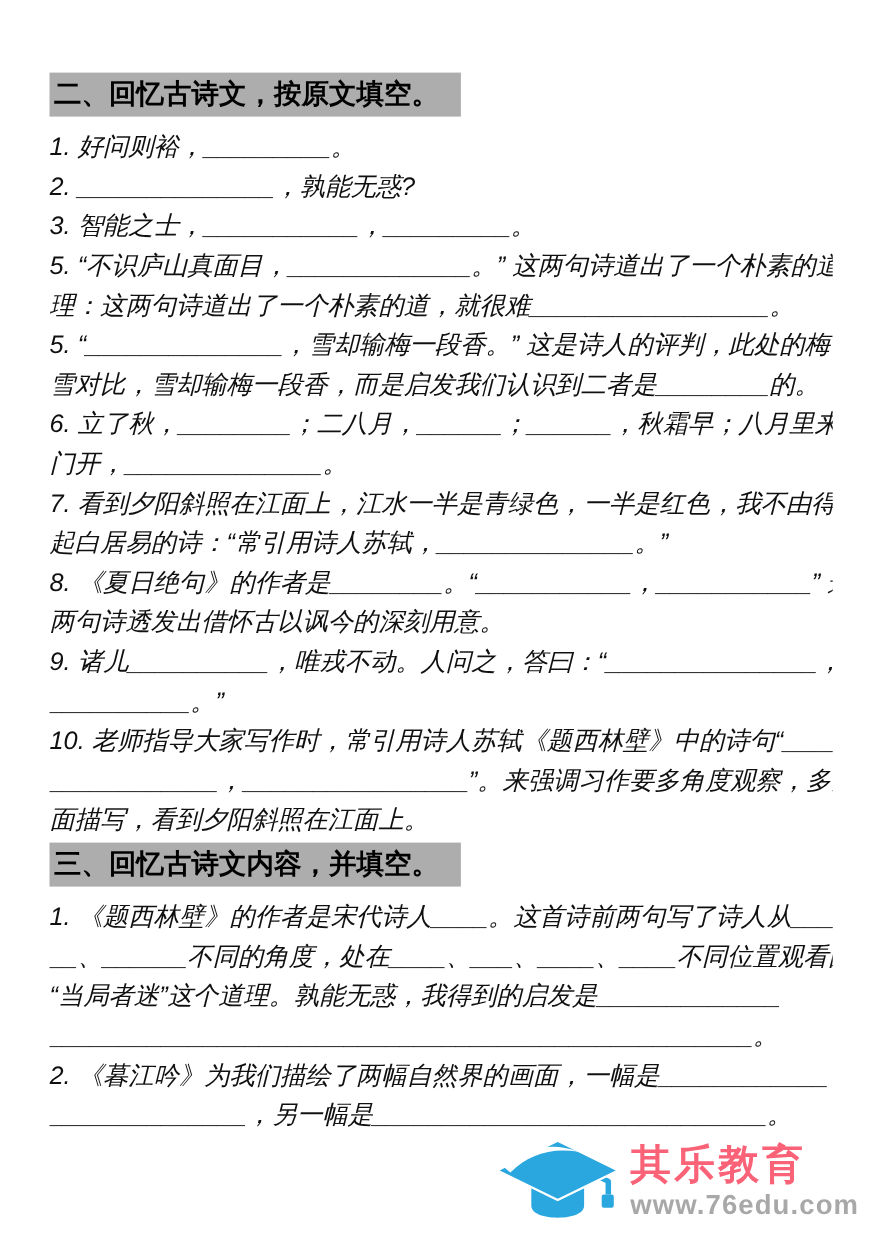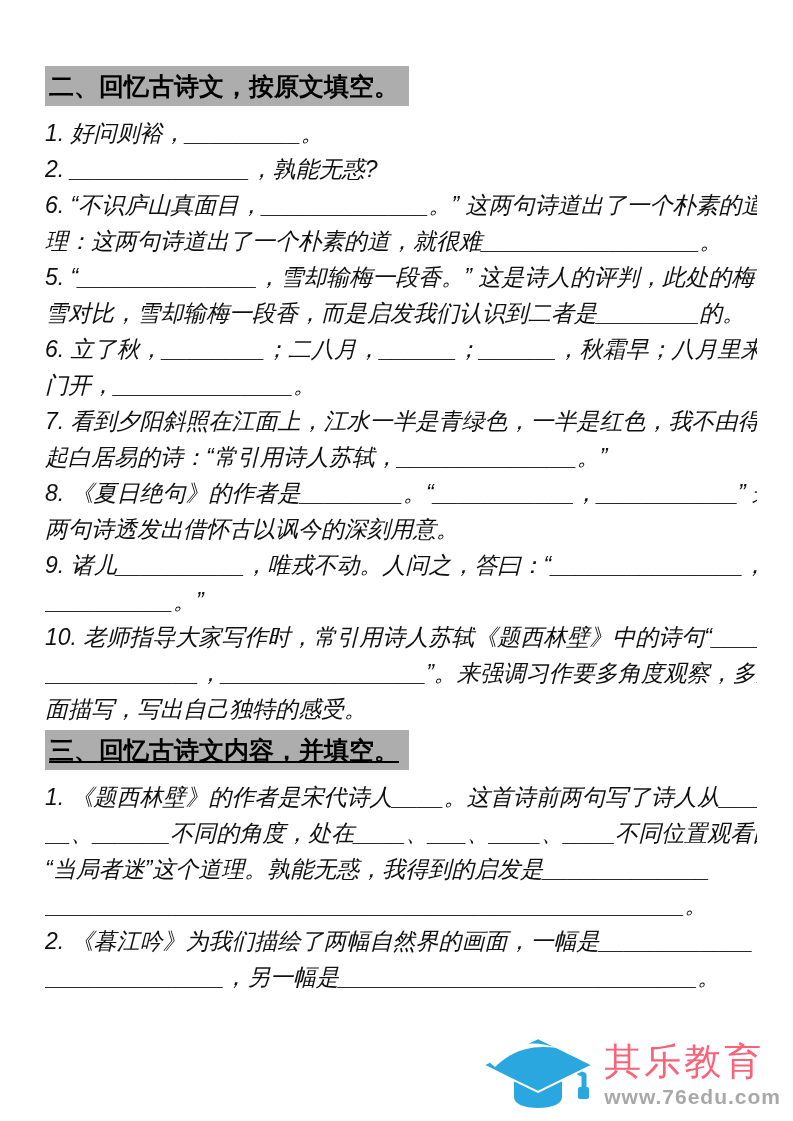--- a/index.html
+++ b/index.html
@@ -16,78 +16,79 @@
     left: 45px; top: 66px;
     width: 712px;
   }
   .section-heading {
     display: inline-block;
     background: #adadad;
     color: #000;
     font-weight: 700;
     font-size: 25px;
     line-height: 1.15;
-    padding: 6px 10px 5px 4px;
+    padding: 6px 20px 5px 4px;
     margin: 0 0 9px 0;
   }
-  .heading-second { margin-top: 3px; text-decoration: underline; }
+  .heading-second { margin-top: 3px; }
   .line {
     font-size: 23px;
     line-height: 36px;
     height: 36px;
     white-space: nowrap;
     overflow: hidden;
     font-style: italic;
   }
   .logo {
     position: absolute;
     right: 12px; bottom: 6px;
     display: flex;
     align-items: center;
     gap: 8px;
   }
   .logo-text { display: flex; flex-direction: column; align-items: flex-start; }
   .logo-name {
     color: #fa6278;
     font-size: 37px;
-    font-weight: 400;
+    font-weight: 700;
     letter-spacing: 3px;
     line-height: 1.05;
   }
   .logo-url {
     color: #a8a8a8;
-    font-size: 21px;
+    font-size: 25px;
     font-weight: 700;
     letter-spacing: 1px;
     margin-top: 3px;
   }
 </style>
 </head>
 <body>
 
 <div class="content">
 
   <div class="section-heading">二、回忆古诗文，按原文填空。</div>
   <div class="line">1. 好问则裕，_________。</div>
   <div class="line">2. ______________，孰能无惑?</div>
-  <div class="line">6. “不识庐山真面目，_____________。” 这两句诗道出了一个朴素的道</div>
+  <div class="line">3. 智能之士，___________，_________。</div>
+  <div class="line">5. “不识庐山真面目，_____________。” 这两句诗道出了一个朴素的道</div>
   <div class="line">理：这两句诗道出了一个朴素的道，就很难_________________。</div>
   <div class="line">5. “______________，雪却输梅一段香。” 这是诗人的评判，此处的梅</div>
   <div class="line">雪对比，雪却输梅一段香，而是启发我们认识到二者是________的。</div>
   <div class="line">6. 立了秋，________；二八月，______；______，秋霜早；八月里来雁</div>
   <div class="line">门开，______________。</div>
   <div class="line">7. 看到夕阳斜照在江面上，江水一半是青绿色，一半是红色，我不由得念</div>
   <div class="line">起白居易的诗：“常引用诗人苏轼，______________。”</div>
   <div class="line">8. 《夏日绝句》的作者是________。“___________，___________” 这</div>
   <div class="line">两句诗透发出借怀古以讽今的深刻用意。</div>
   <div class="line">9. 诸儿__________，唯戎不动。人问之，答曰：“_______________，</div>
   <div class="line">__________。”</div>
   <div class="line">10. 老师指导大家写作时，常引用诗人苏轼《题西林壁》中的诗句“_____</div>
   <div class="line">____________，________________”。来强调习作要多角度观察，多方</div>
-  <div class="line">面描写，写出自己独特的感受。</div>
+  <div class="line">面描写，看到夕阳斜照在江面上。</div>
 
   <div class="section-heading heading-second">三、回忆古诗文内容，并填空。</div>
   <div class="line">1. 《题西林壁》的作者是宋代诗人____。这首诗前两句写了诗人从____</div>
   <div class="line">__、______不同的角度，处在____、___、____、____不同位置观看的感</div>
   <div class="line">“当局者迷”这个道理。孰能无惑，我得到的启发是_____________</div>
   <div class="line">__________________________________________________。</div>
   <div class="line">2. 《暮江吟》为我们描绘了两幅自然界的画面，一幅是____________</div>
   <div class="line">______________，另一幅是____________________________。</div>
 
 </div>

